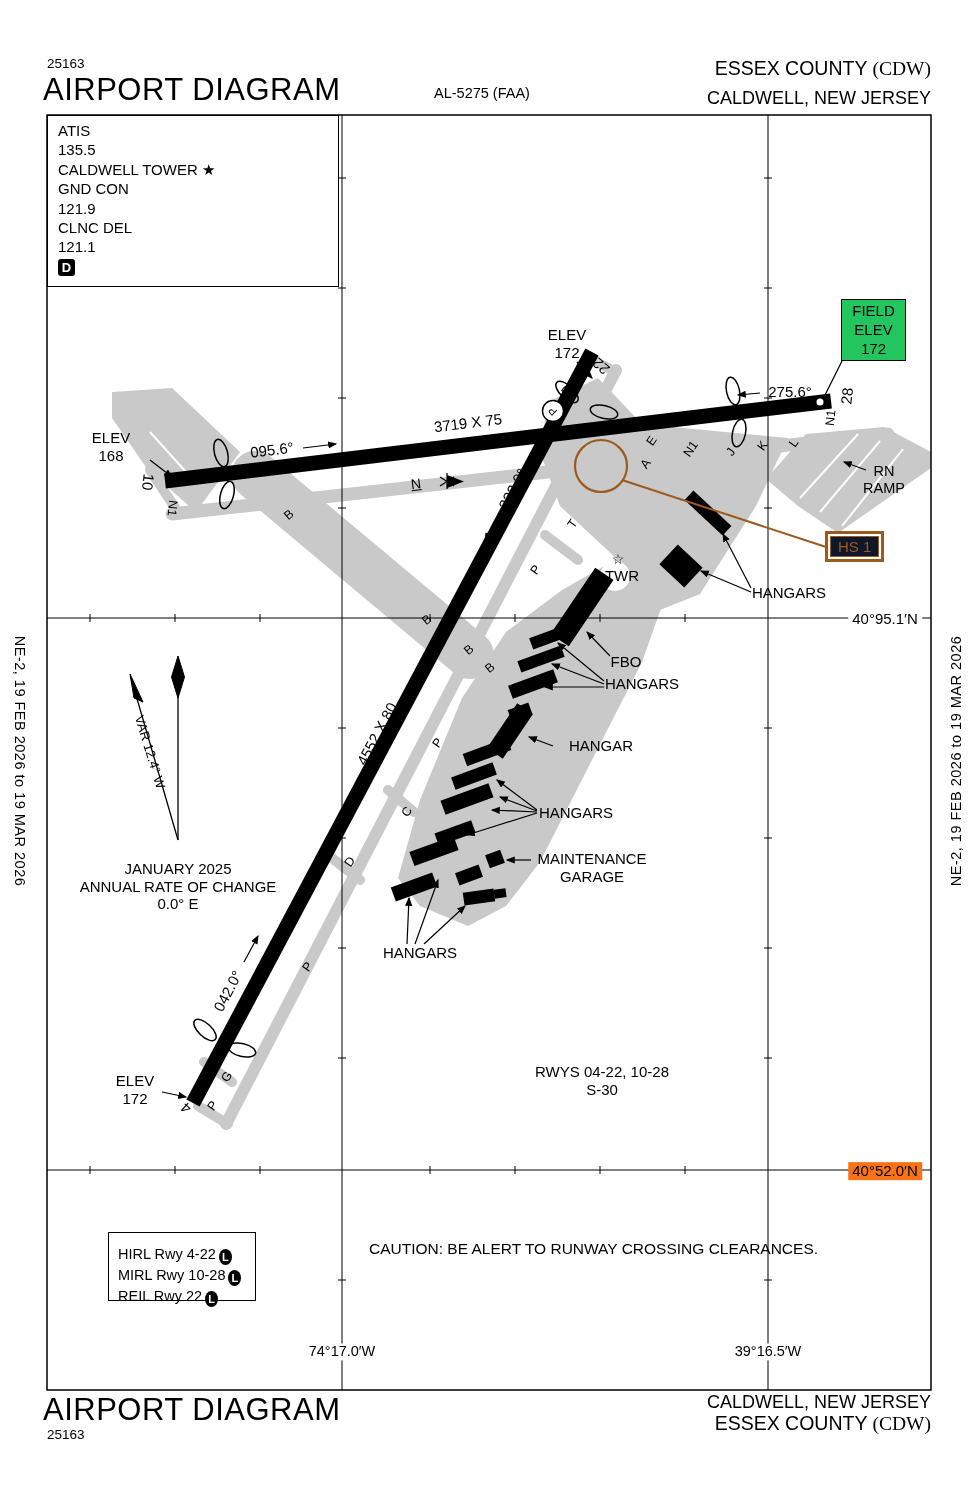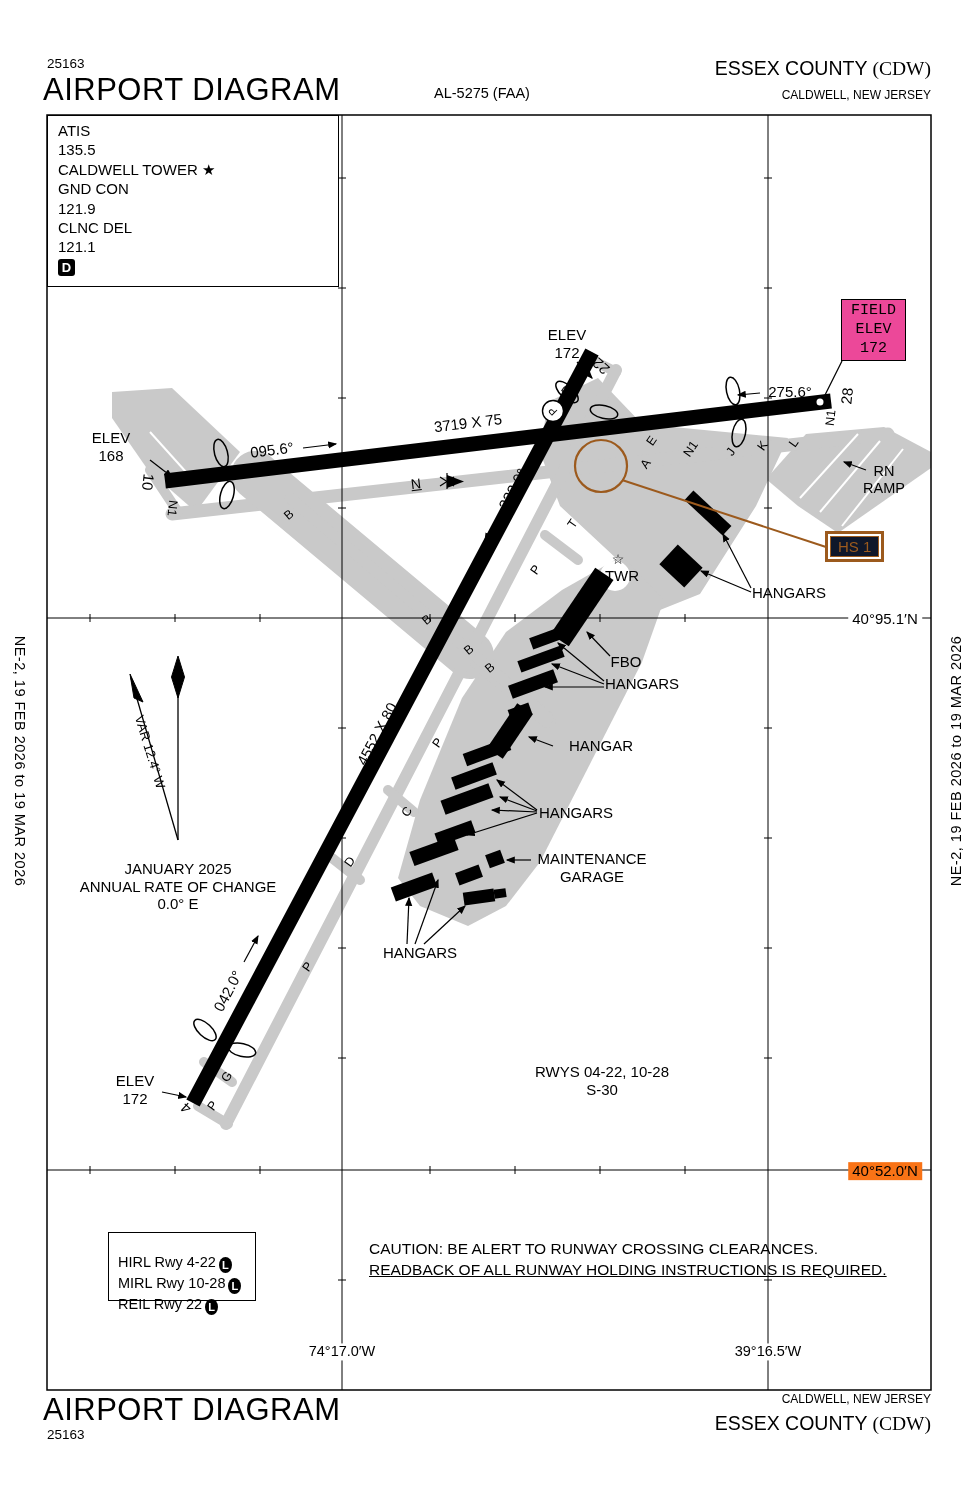--- a/index.html
+++ b/index.html
@@ -5,38 +5,38 @@
   html,body{margin:0;padding:0;background:#fff;}
   #stage{position:relative;width:978px;height:1500px;background:#fff;
          font-family:"Liberation Sans",sans-serif;color:#000;overflow:hidden;}
   .abs{position:absolute;}
   svg{position:absolute;left:0;top:0;}
   
   .chart-num{font-size:13.5px;}
   .big-title{font-size:31px;letter-spacing:.5px;}
   .al-num{font-size:14.5px;}
   .apt-name{font-size:19.5px;text-align:right;}
-  .apt-city{font-size:12px;text-align:right;}
+  .apt-city{font-size:18px;text-align:right;}
   .serif{font-family:"Liberation Serif",serif;}
   
   #comm-box{left:47px;top:115px;width:292px;height:172px;border:1.5px solid #000;
             box-sizing:border-box;padding:5px 0 0 10px;font-size:15px;line-height:19.4px;}
   .lsym{display:inline-block;background:#000;color:#fff;border-radius:50%;width:13px;height:16px;
         font-size:11px;font-weight:bold;text-align:center;line-height:16px;margin-left:3px;vertical-align:-2px;}
   .dsym{display:inline-block;background:#000;color:#fff;border-radius:3px;width:17px;height:17px;
         font-size:13px;font-weight:bold;text-align:center;line-height:17px;margin-top:1px;}
   
-  #field-elev-box{left:841px;top:299px;width:65px;height:62px;border:1.5px solid #000;background:#ec4899;
-        box-sizing:border-box;text-align:center;font-size:15px;line-height:19px;padding-top:1px;font-family:Liberation Mono, monospace;}
+  #field-elev-box{left:841px;top:299px;width:65px;height:62px;border:1.5px solid #000;background:#22c55e;
+        box-sizing:border-box;text-align:center;font-size:15px;line-height:19px;padding-top:1px;}
   
   #hs1-box{left:830px;top:536px;background:#0f172a;color:#9c5a1d;font-size:15px;padding:1px 7px;
         border:1px solid #9c5a1d;box-shadow:0 0 0 2px #fff,0 0 0 5px #9c5a1d;}
   
   #lighting-box{left:108px;top:1232px;width:148px;height:69px;border:1.5px solid #000;
-        box-sizing:border-box;padding:19px 0 0 9px;font-size:14.5px;line-height:20.5px;}
+        box-sizing:border-box;padding:11px 0 0 9px;font-size:14.5px;line-height:20.5px;}
   
   #caution{left:369px;top:1238px;font-size:15.5px;line-height:21px;}
   #caution .u{text-decoration:underline;}
   
   .margin-text{font-size:14.5px;letter-spacing:.5px;white-space:nowrap;}
   #margin-left{left:-180px;top:753px;width:400px;text-align:center;transform:rotate(90deg);}
   #margin-right{left:756px;top:753px;width:400px;text-align:center;transform:rotate(-90deg);}
   
   .dlabel{position:absolute;white-space:pre-line;text-align:center;line-height:1.18;color:#000;
           transform:translate(-50%,-50%);}
@@ -238,21 +238,20 @@
   <div class="abs" id="hs1-box">HS 1</div>
 
   <div class="abs" id="lighting-box">
     <div><span>HIRL Rwy 4-22</span><span class="lsym">L</span></div>
     <div><span>MIRL Rwy 10-28</span><span class="lsym">L</span></div>
     <div><span>REIL Rwy 22</span><span class="lsym">L</span></div>
   </div>
 
   <div class="abs" id="caution">
     <div>CAUTION: BE ALERT TO RUNWAY CROSSING CLEARANCES.</div>
-    <div class="u">READBACK OF ALL RUNWAY HOLDING INSTRUCTIONS IS REQUIRED.</div>
   </div>
 
   <div class="abs margin-text" id="margin-left">NE-2,  19 FEB 2026  to  19 MAR 2026</div>
   <div class="abs margin-text" id="margin-right">NE-2,  19 FEB 2026  to  19 MAR 2026</div>
 
   <div class="abs big-title" style="left:43px;top:1392px">AIRPORT DIAGRAM</div>
   <div class="abs chart-num" style="left:47px;top:1427px">25163</div>
   <div class="abs apt-city" style="right:47px;top:1392px">CALDWELL, NEW JERSEY</div>
   <div class="abs apt-name" style="right:47px;top:1412px"><span>ESSEX COUNTY </span><span class="serif">(CDW)</span></div>
 

